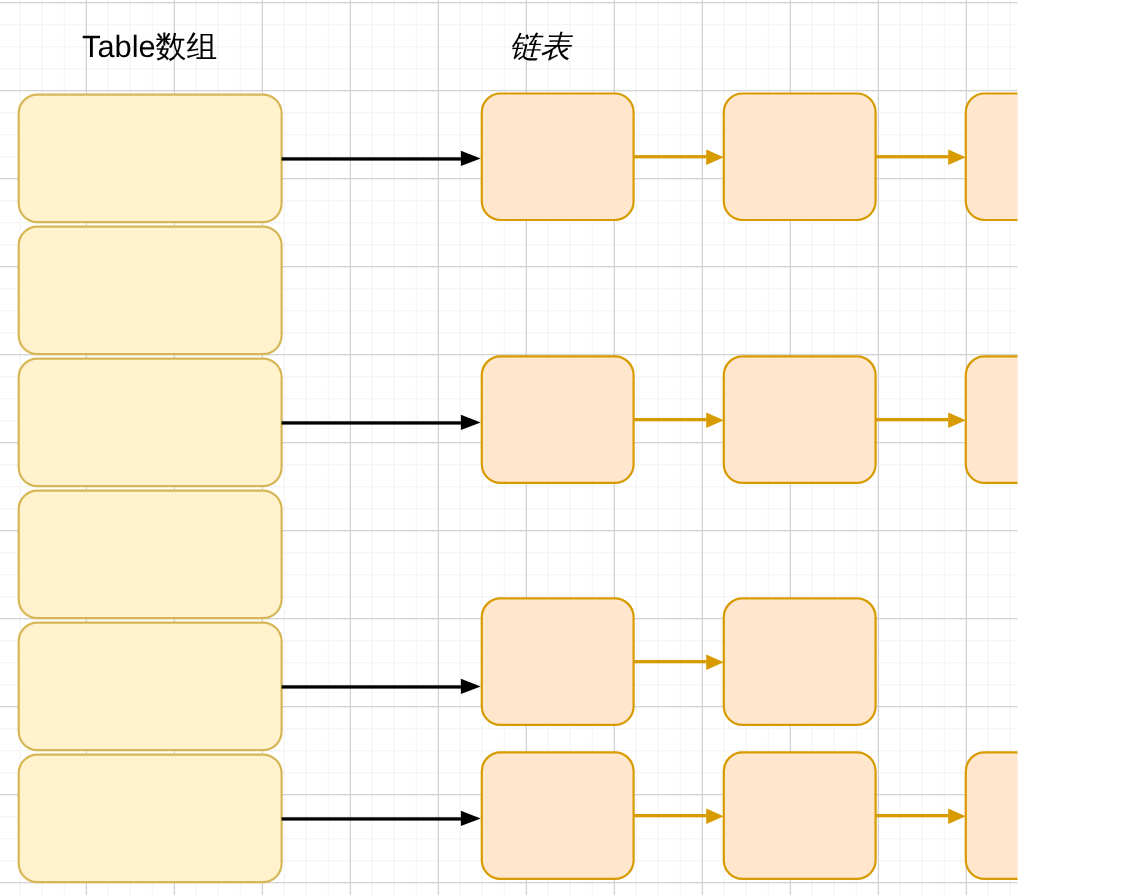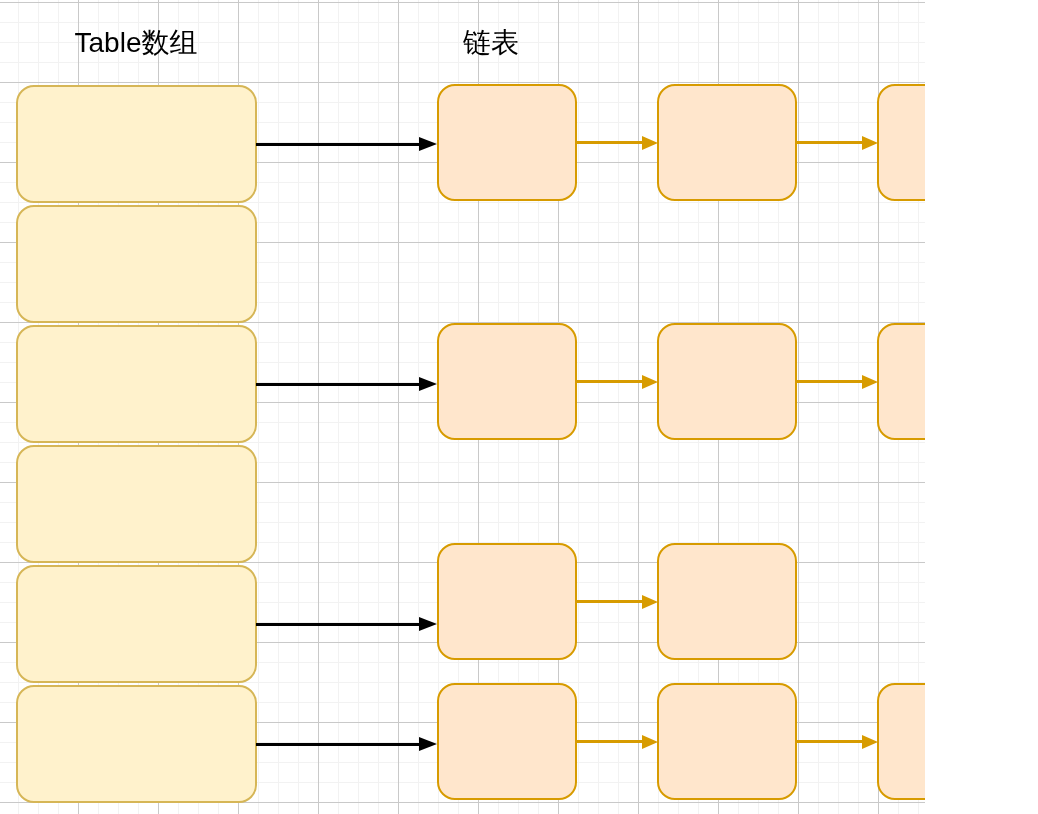--- a/index.html
+++ b/index.html
@@ -52,21 +52,21 @@
     height: 0;
     border-top: 7px solid transparent;
     border-bottom: 7px solid transparent;
   }
 </style>
 </head>
 <body>
 
 <div class="canvas">
   <div class="header-label" style="left:136px; top:28px;">Table数组</div>
-  <div class="header-label" style="left:491px; top:28px;">链表</div>
+  <div class="header-label" style="left:491px; top:28px;font-style:italic;">链表</div>
   <div id="shapes">
       <div class="shape" style="left: 16px; top: 85px; width: 241px; height: 118px; background: rgb(255, 242, 204); border-color: rgb(214, 182, 86);"></div>
       <div class="arrow" style="left: 256px; top: 136px; width: 181px;">
         <div class="arrow-line" style="background: rgb(0, 0, 0);"></div>
         <div class="arrow-head" style="border-left: 18px solid rgb(0, 0, 0);"></div>
       </div>
       <div class="shape" style="left: 437px; top: 84px; width: 140px; height: 117px; background: rgb(255, 230, 204); border-color: rgb(215, 155, 0);"></div>
       <div class="arrow" style="left: 576px; top: 134.5px; width: 82px;">
         <div class="arrow-line" style="background: rgb(215, 155, 0);"></div>
         <div class="arrow-head" style="border-left: 16px solid rgb(215, 155, 0);"></div>

